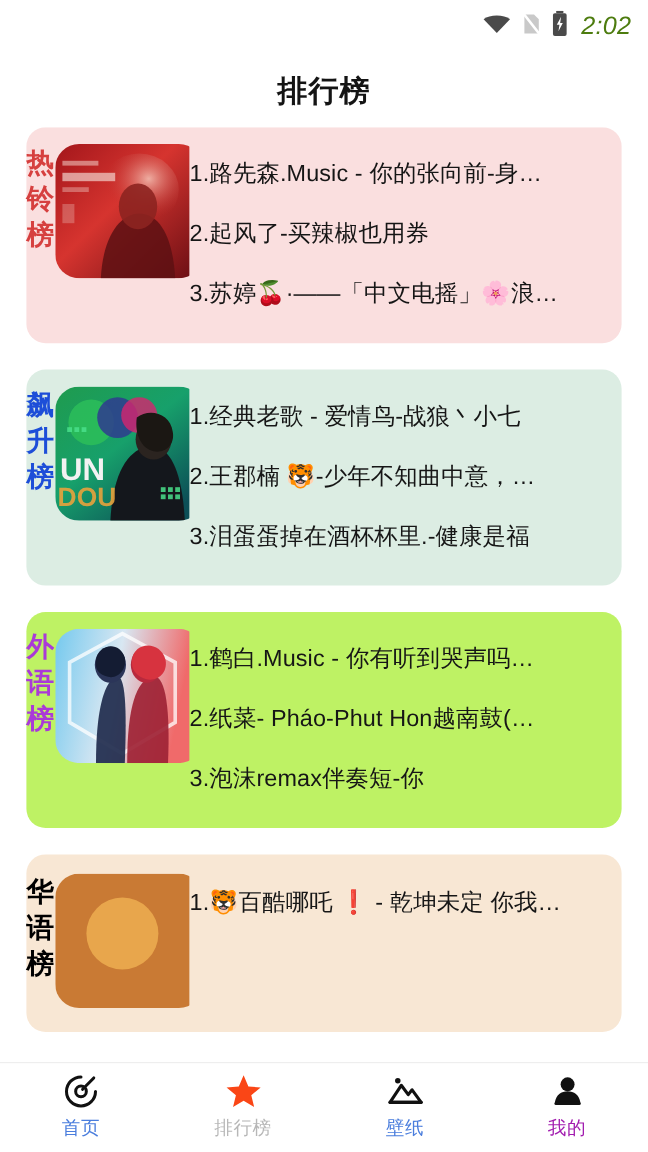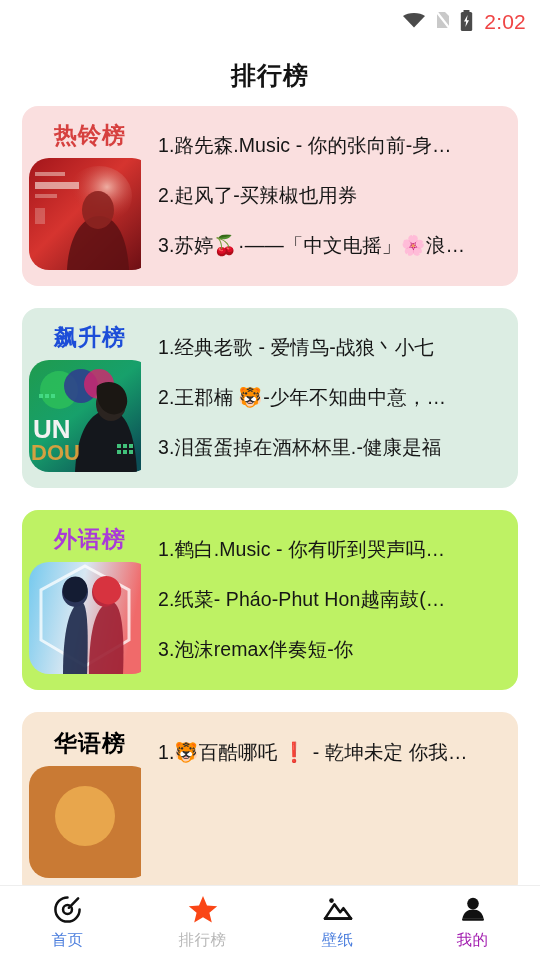--- a/index.html
+++ b/index.html
@@ -24,24 +24,25 @@
     align-items: center;
     justify-content: flex-end;
     padding: 0 14px 0 0;
     box-sizing: border-box;
     gap: 9px;
   }
   .status-icon { display: block; }
   .status-time {
     font-size: 21px;
     font-weight: 500;
-    color: #ef4444;
+    color: #4d7c0f;
     letter-spacing: 0.2px;
     margin-left: 2px;
     font-family: "Liberation Sans", sans-serif;
+    font-style: italic;
   }
 
   
   .page-title-wrap {
     height: 62px;
     display: flex;
     align-items: center;
     justify-content: center;
   }
   .page-title {
@@ -67,22 +68,22 @@
     border-radius: 16px;
     padding: 14px 0 16px 0;
     min-height: 162px;
     box-sizing: border-box;
     display: flex;
   }
   .card-left {
     width: 136px;
     flex: 0 0 136px;
     display: flex;
-    flex-direction: column;
-    align-items: center;
+    flex-direction: row;
+    align-items: flex-start;
   }
   .card-title {
     font-size: 23px;
     font-weight: 700;
     letter-spacing: 1px;
     line-height: 30px;
     margin-bottom: 8px;
   }
   .thumb {
     width: 123px;

